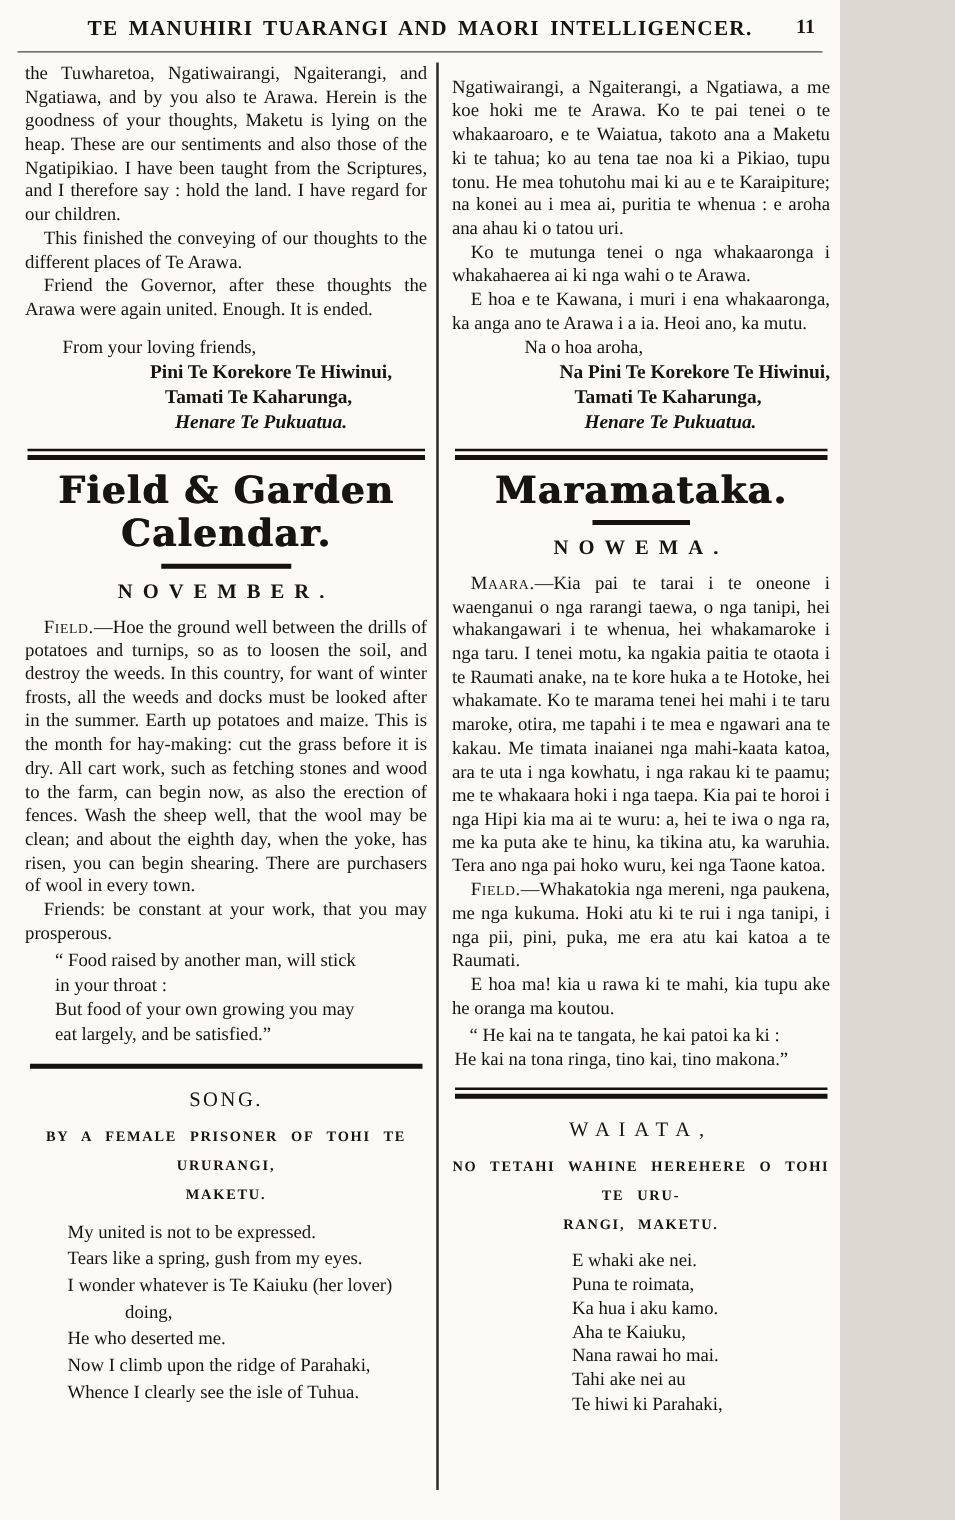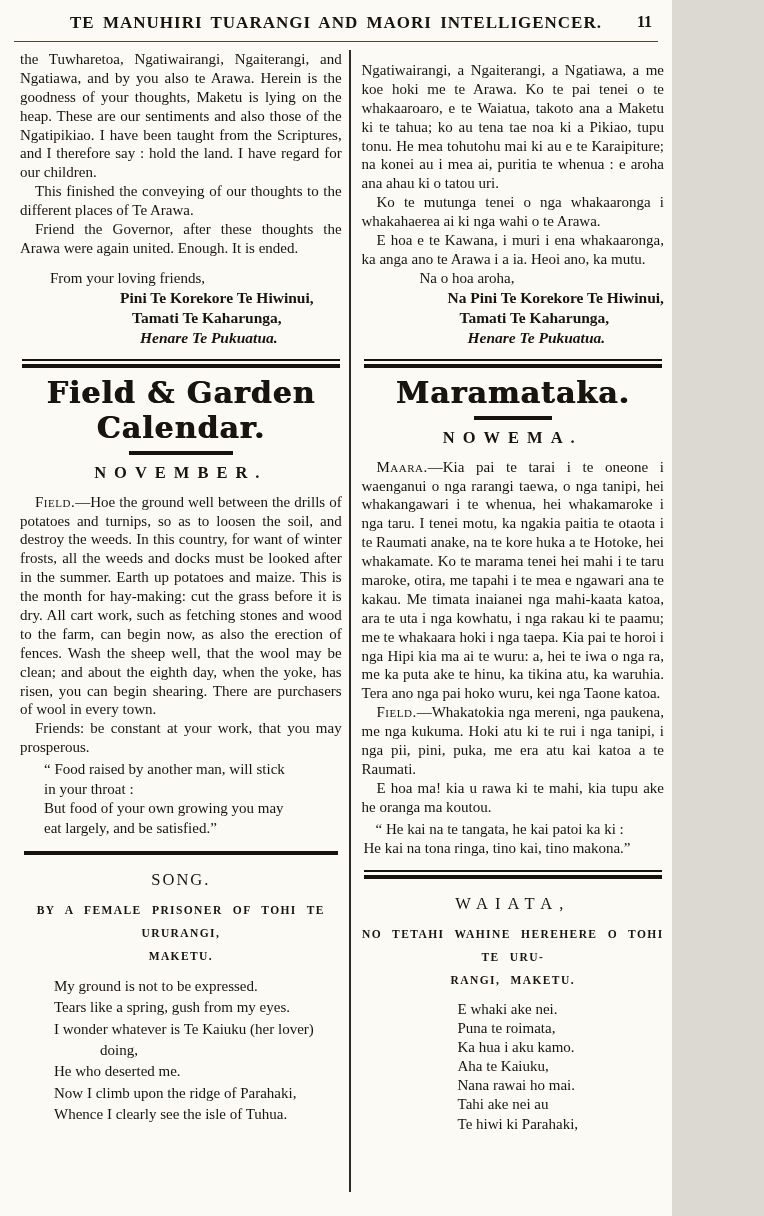--- a/index.html
+++ b/index.html
@@ -103,21 +103,21 @@
         <div class="quote-line cont">eat largely, and be satisfied.”</div>
       </div>
 
       <div class="rule-heavy"></div>
       <div class="piece-title">SONG.</div>
       <div class="piece-subtitle">
         <div>BY A FEMALE PRISONER OF TOHI TE URURANGI,</div>
         <div>MAKETU.</div>
       </div>
       <div class="poem">
-        <div class="poem-line">My ground is not to be expressed.</div>
+        <div class="poem-line">My united is not to be expressed.</div>
         <div class="poem-line">Tears like a spring, gush from my eyes.</div>
         <div class="poem-line">I wonder whatever is Te Kaiuku (her lover) doing,</div>
         <div class="poem-line">He who deserted me.</div>
         <div class="poem-line">Now I climb upon the ridge of Parahaki,</div>
         <div class="poem-line">Whence I clearly see the isle of Tuhua.</div>
       </div>
     </div>
 
     <div class="divider"></div>
 

